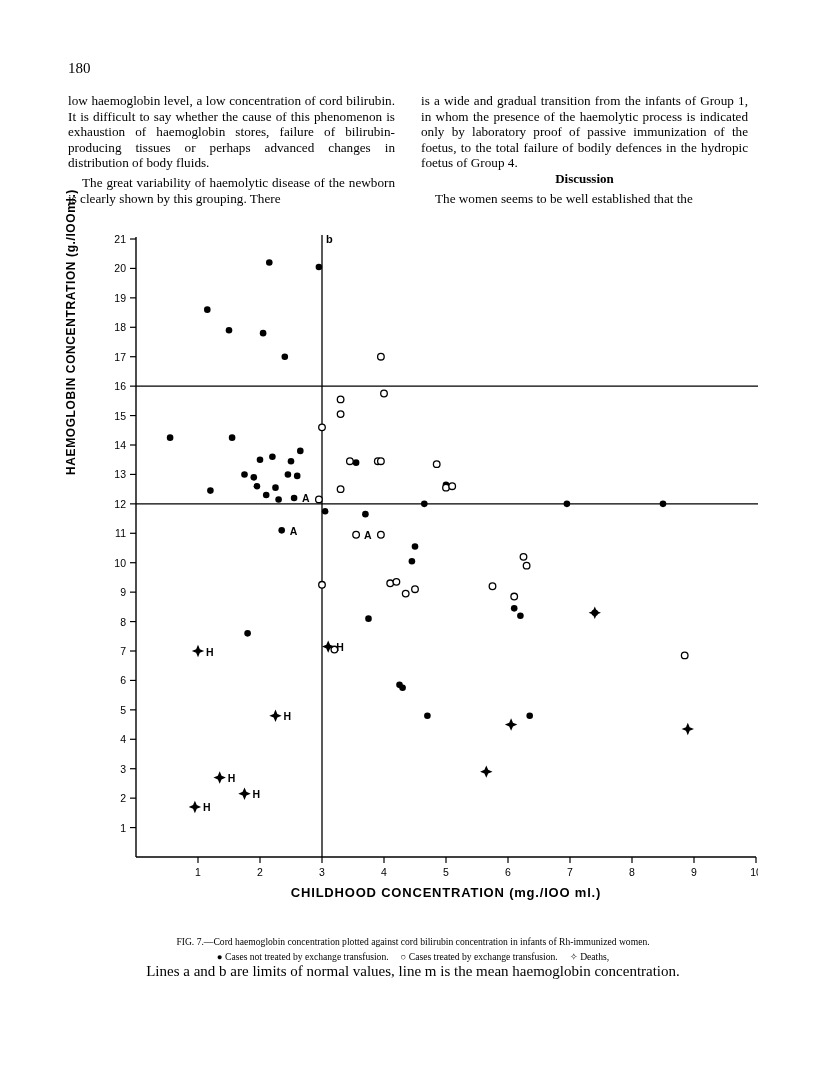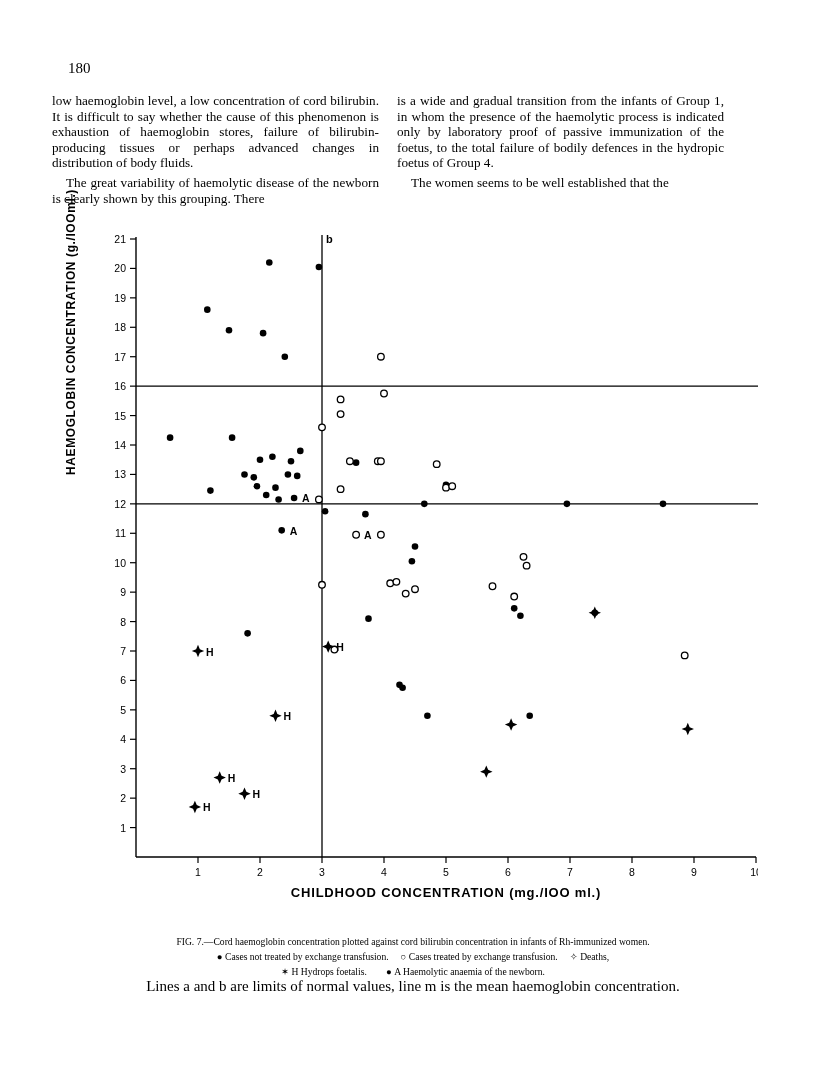--- a/index.html
+++ b/index.html
@@ -5,21 +5,21 @@
   html,body{margin:0;padding:0;background:#ffffff;}
   body{width:816px;height:1077px;position:relative;font-family:"Liberation Serif",serif;color:#000;}
   .page{position:absolute;inset:0;}
 
   
   .pg-num{position:absolute;left:68px;top:60px;font-size:15px;}
   .run-head{position:absolute;left:0;top:60px;width:816px;text-align:center;
             font-style:italic;font-weight:bold;font-size:15px;letter-spacing:.4px;}
 
   
-  .cols{position:absolute;left:52px;top:93px;width:680px;display:flex;gap:18px;}
+  .cols{position:absolute;left:68px;top:93px;width:680px;display:flex;gap:26px;}
   .col{width:327px;font-size:13.2px;line-height:15.6px;text-align:justify;}
   .col p{margin:0;}
   .col p.indent{text-indent:14px;margin-top:4px;}
   .sub-head{text-align:center;font-weight:bold;font-size:13px;margin-top:4px;}
 
   
   .figure{position:absolute;left:68px;top:225px;width:690px;height:700px;}
   .plot-wrap{position:absolute;left:0;top:0;width:690px;height:660px;}
 
   
@@ -48,20 +48,21 @@
 
   <div class="pg-num">180</div>
 
   <div class="cols">
     <div class="col">
       <p>low haemoglobin level, a low concentration of cord bilirubin. It is difficult to say whether the cause of this phenomenon is exhaustion of haemoglobin stores, failure of bilirubin-producing tissues or perhaps advanced changes in distribution of body fluids.</p>
       <p class="indent">The great variability of haemolytic disease of the newborn is clearly shown by this grouping.  There</p>
     </div>
     <div class="col">
       <p>is a wide and gradual transition from the infants of Group 1, in whom the presence of the haemolytic process is indicated only by laboratory proof of passive immunization of the foetus, to the total failure of bodily defences in the hydropic foetus of Group 4.</p>
+      <p class="sub-head">Discussion</p>
       <p class="indent">The women seems to be well established that the</p>
     </div>
   </div>
 
   <div class="figure">
     <div class="plot-wrap">
       <div class="ylab">HAEMOGLOBIN  CONCENTRATION  (g./IOOml.)</div>
       <svg id="chart-svg" width="690" height="660">
           <line x1="68" y1="12" x2="68" y2="632" stroke="#000" stroke-width="1.4"></line>
           <line x1="68" y1="632" x2="688" y2="632" stroke="#000" stroke-width="1.4"></line>
@@ -228,21 +229,16 @@
     <div class="cap-line1">
       <span class="smallcap">FIG. 7.</span><span>—Cord haemoglobin concentration plotted against cord bilirubin concentration in infants of Rh-immunized women.</span>
     </div>
     <div class="cap-legend">
       <span>●&nbsp;<span>Cases not treated by exchange transfusion.</span></span>
       &nbsp;&nbsp;&nbsp;
       <span>○&nbsp;<span>Cases treated by exchange transfusion.</span></span>
       &nbsp;&nbsp;&nbsp;
       <span>✧&nbsp;<span>Deaths,</span></span>
     </div>
-    <div class="cap-legend">
-      <span>✶&nbsp;<span>H Hydrops foetalis.</span></span>
-      &nbsp;&nbsp;&nbsp;&nbsp;&nbsp;&nbsp;
-      <span>●&nbsp;<span>A  Haemolytic anaemia of the newborn.</span></span>
-    </div>
     <div class="cap-last">Lines a and b are limits of normal values, line m is the mean haemoglobin concentration.</div>
   </div>
 
 </div>
 
 </body></html>

